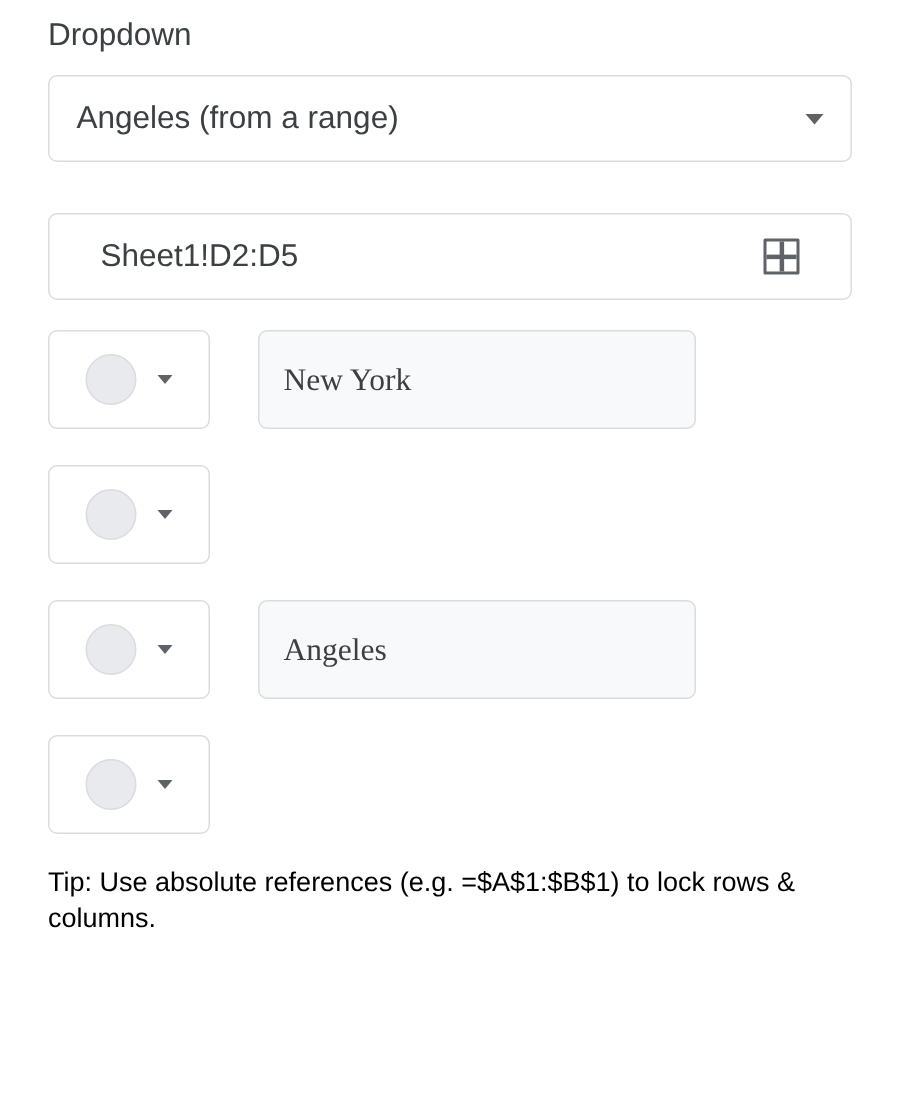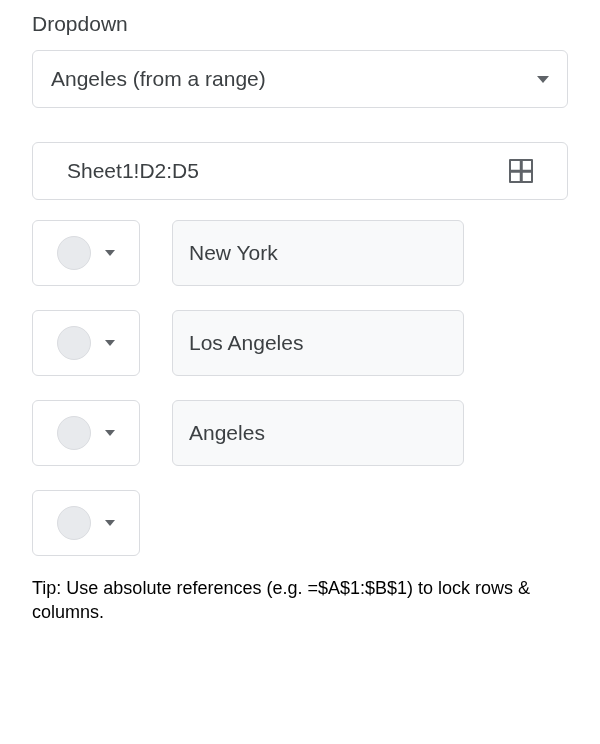--- a/index.html
+++ b/index.html
@@ -90,20 +90,21 @@
       transform: translateY(-50%);
       height: 2.5px;
       width: calc(100% - 4px);
       background: #5f6368;
     }
     .option-row {
       display: flex;
       align-items: center;
       gap: 32px;
       margin-bottom: 24px;
+      font-family: Liberation Serif, serif;
     }
     .color-picker {
       width: 108px;
       height: 66px;
       border: 1px solid #dadce0;
       border-radius: 6px;
       background: #fff;
       display: flex;
       align-items: center;
       justify-content: center;
@@ -170,23 +171,20 @@
   <div class="value-box">
     <span>New York</span>
   </div>
 </div>
 
 <div class="option-row">
   <div class="color-picker">
     <div class="color-swatch"></div>
     <div class="small-chevron"></div>
   </div>
-  <div class="value-box">
-    <span>Los Angeles</span>
-  </div>
 </div>
 
 <div class="option-row">
   <div class="color-picker">
     <div class="color-swatch"></div>
     <div class="small-chevron"></div>
   </div>
   <div class="value-box">
     <span>Angeles</span>
   </div>

